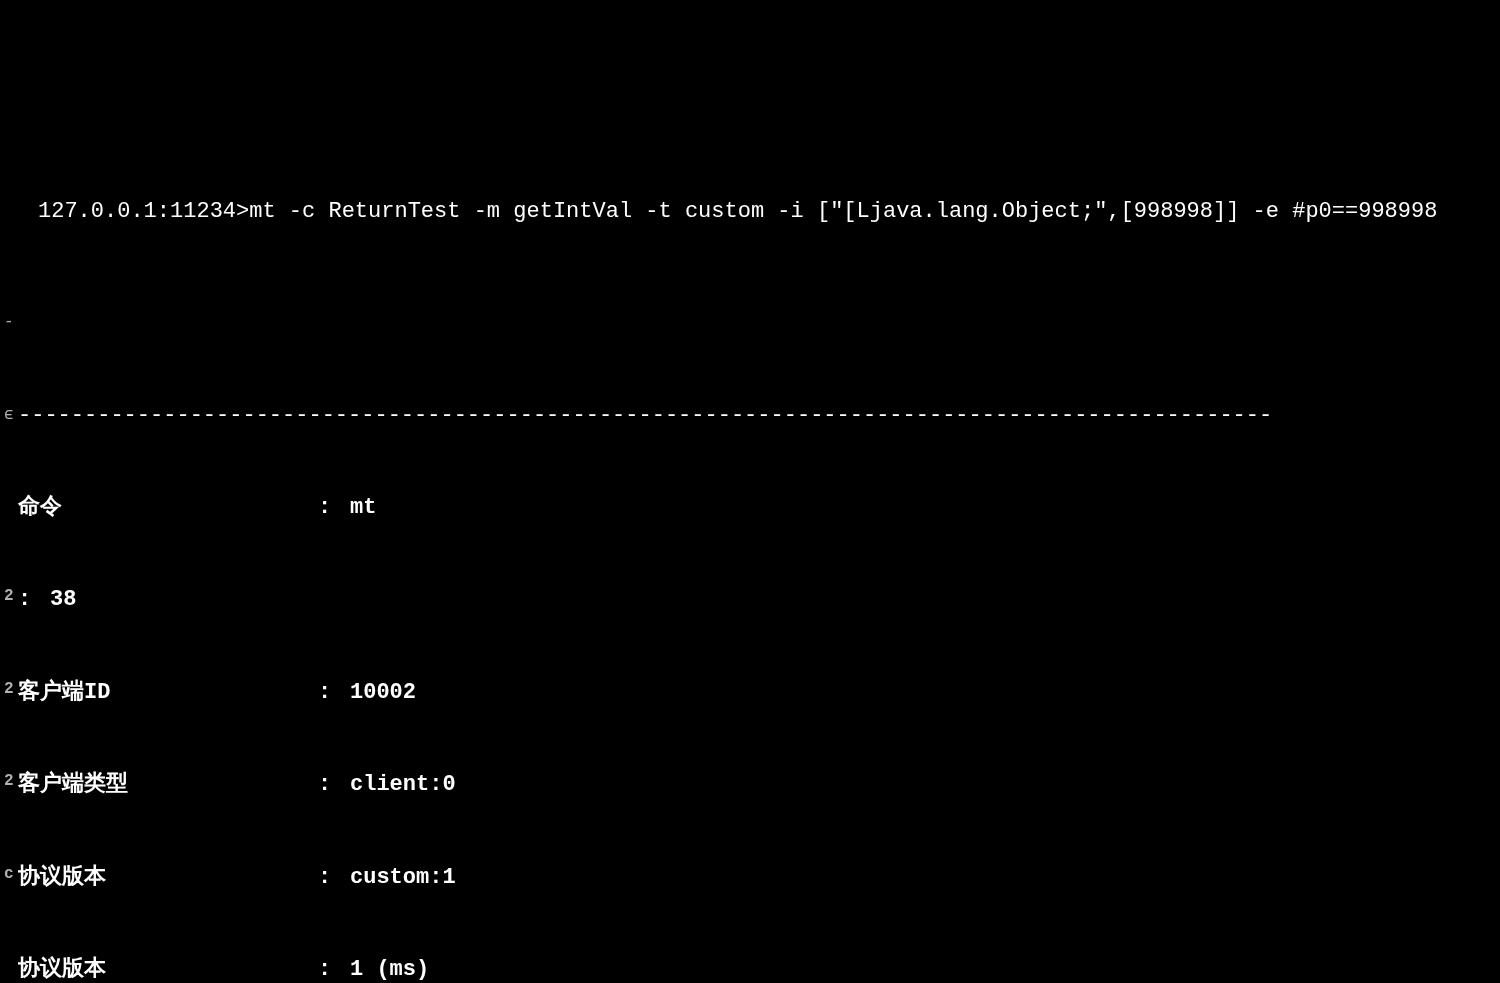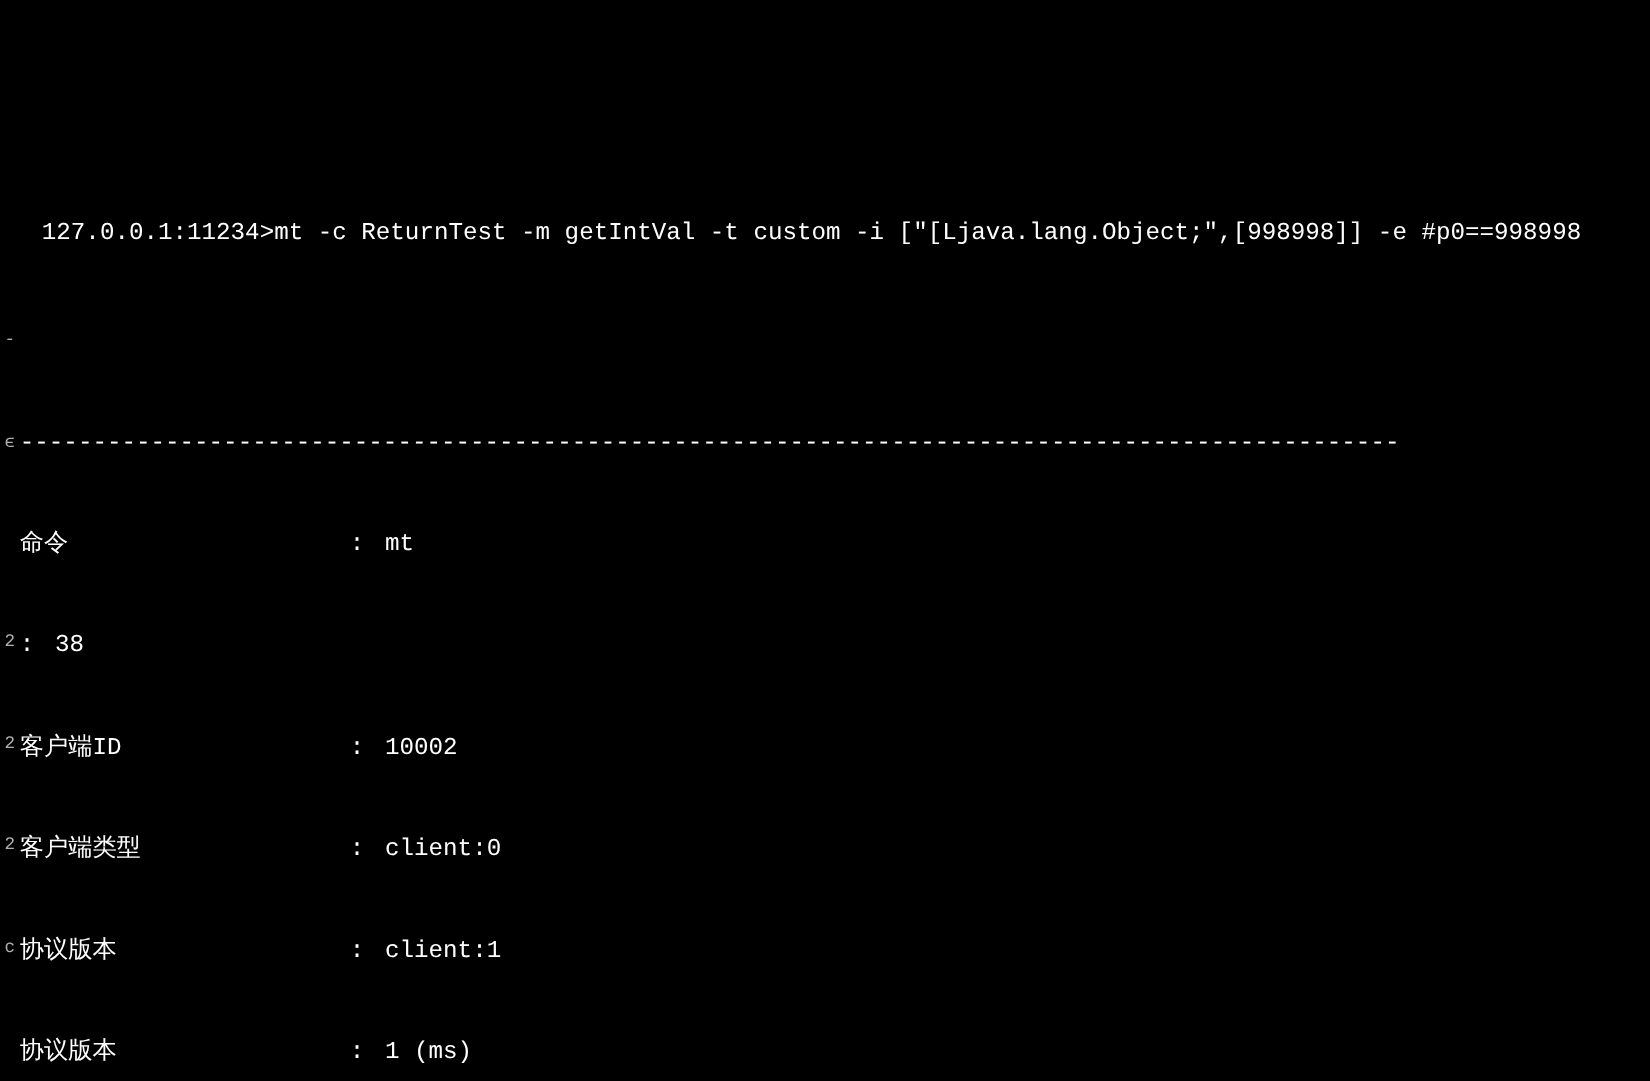--- a/index.html
+++ b/index.html
@@ -28,28 +28,29 @@
       font-size: 16px;
       vertical-align: middle;
       opacity: 0.85;
     }
     .line {
       padding-left: 4px;
       display: block;
       white-space: pre;
     }
     .prompt-line {
-      margin-bottom: 6px;
+      margin-bottom: 19px;
       padding-left: 24px;
     }
     .dashes {
       letter-spacing: 0;
     }
     .info-row {
       display: flex;
+      font-weight: bold;
     }
     .info-key {
       display: inline-block;
       width: 300px;
     }
     .info-sep {
       display: inline-block;
       width: 32px;
     }
     .info-val {
@@ -62,21 +63,21 @@
 
 
 <div class="terminal-container">
   <div class="line prompt-line"><span class="gutter"> </span><span>127.0.0.1:11234&gt;mt -c ReturnTest -m getIntVal -t custom -i ["[Ljava.lang.Object;",[998998]] -e #p0==998998</span></div>
   <div class="line"><span class="gutter">-</span></div>
   <div class="line"><span class="gutter">ϵ</span><span class="dashes">-----------------------------------------------------------------------------------------------</span></div>
   <div class="line info-row"><span class="gutter"> </span><span class="info-key">命令</span><span class="info-sep">:  </span><span class="info-val">mt</span></div>
   <div class="line info-row"><span class="gutter">2</span><span class="info-sep">:  </span><span class="info-val">38</span></div>
   <div class="line info-row"><span class="gutter">2</span><span class="info-key">客户端ID</span><span class="info-sep">:  </span><span class="info-val">10002</span></div>
   <div class="line info-row"><span class="gutter">2</span><span class="info-key">客户端类型</span><span class="info-sep">:  </span><span class="info-val">client:0</span></div>
-  <div class="line info-row"><span class="gutter">c</span><span class="info-key">协议版本</span><span class="info-sep">:  </span><span class="info-val">client:1</span></div>
+  <div class="line info-row"><span class="gutter">c</span><span class="info-key">协议版本</span><span class="info-sep">:  </span><span class="info-val">custom:1</span></div>
   <div class="line info-row"><span class="gutter"> </span><span class="info-key">协议版本</span><span class="info-sep">:  </span><span class="info-val">1 (ms)</span></div>
   
   
   
   
   
   
   
   
   

